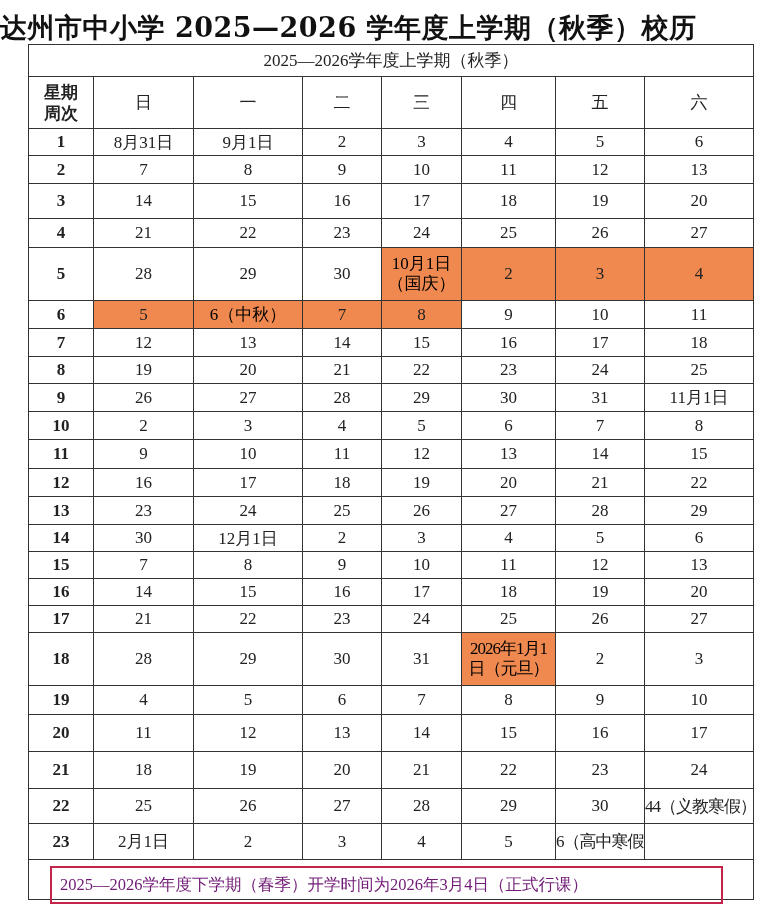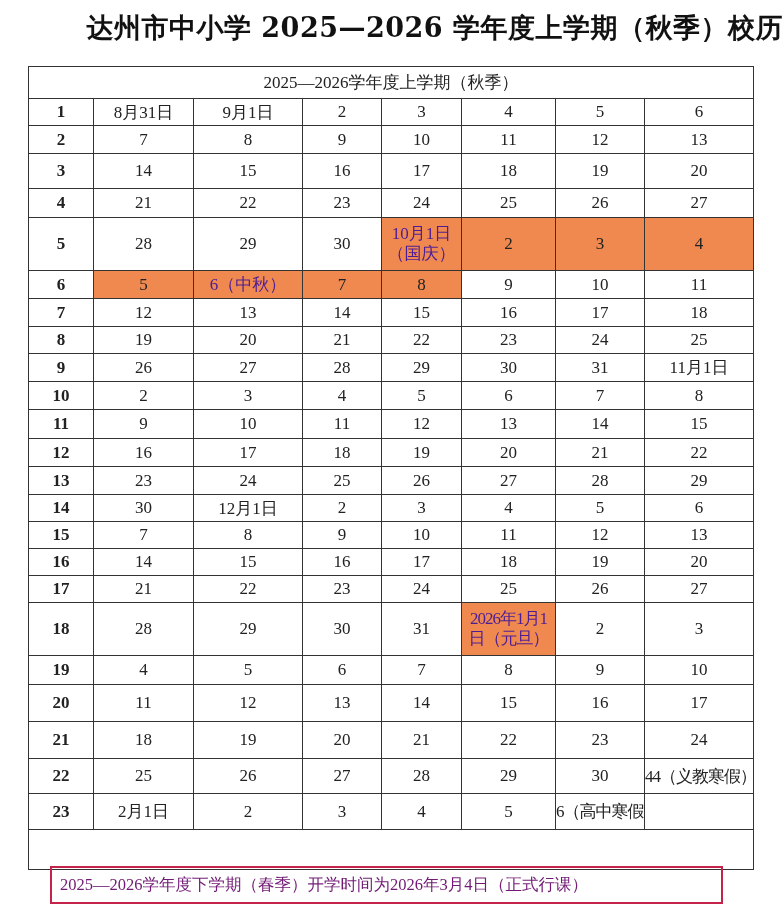--- a/index.html
+++ b/index.html
@@ -1,31 +1,31 @@
 <!DOCTYPE html>
 <html><head>
 <meta charset="utf-8">
 <style>
   html, body { margin:0; padding:0; background:#ffffff; }
   body { width:783px; height:908px; position:relative; overflow:hidden;
          font-family:"DejaVu Serif","Liberation Serif",serif; color:#1a1a1a; }
-  .page-title { position:absolute; left:0; top:10px; width:783px; text-align:right;
+  .page-title { position:absolute; left:0; top:10px; width:783px; text-align:left;
     font-size:27px; font-weight:bold; letter-spacing:0.5px; color:#111; white-space:nowrap; }
-  table.cal { position:absolute; left:28px; top:66px; border-collapse:collapse;
+  table.cal { position:absolute; left:28px; top:44px; border-collapse:collapse;
     table-layout:fixed; width:725px; }
   table.cal td { border:1.5px solid #333; text-align:center; vertical-align:middle;
     padding:0; font-size:17px; color:#222; overflow:hidden; white-space:nowrap;
     font-family:"Liberation Serif","DejaVu Serif",serif; }
   td.semester-title { font-size:20px; height:30px; }
   td.hdr { font-size:19px; height:50px; }
   td.hdr-corner { font-size:17px; line-height:21px; font-weight:bold; }
   td.week { font-weight:bold; font-size:18px; }
   td.bold { font-weight:normal; }
   td.hl { background:#f0894f; color:#5a2a10; }
-  td.hl.bold { color:#4c1d95; }
+  td.hl.bold { color:#000000; }
   td.small { font-size:14px; line-height:20px; }
   td.tight { font-size:15px; letter-spacing:-1px; }
   td.footer { height:38px; text-align:left; font-size:16.5px; }
   .footer-box { position:absolute; left:50px; top:866px; width:673px; height:38px;
     border:2px solid #c4234a; box-sizing:border-box; }
   .footer-text { position:absolute; left:60px; top:874px; font-size:16.5px;
     font-family:"Liberation Serif","DejaVu Serif",serif; color:#701a75; white-space:nowrap; }
 </style>
 </head>
 <body>
@@ -40,20 +40,33 @@
       <col style="width:79px">
     <col style="width:80px">
       <col style="width:94px">
       <col style="width:89px">
       <col style="width:109px">
   </colgroup>
   <tbody>
       <tr style="height:32px">
     <td class="semester-title" colspan="8">2025—2026学年度上学期（秋季）</td>
   </tr>
+  <tr style="height:52px">
+    <td class="hdr hdr-corner">
+      <div>星期</div>
+      <div>周次</div>
+    </td>
+    <td class="hdr">日</td>
+    <td class="hdr">一</td>
+    <td class="hdr">二</td>
+    <td class="hdr">三</td>
+    <td class="hdr">四</td>
+    <td class="hdr">五</td>
+    <td class="hdr">六</td>
+  </tr>
 
   <tr style="height:27px">
     <td class="week">1</td>
     <td class="bold">8月31日</td>
     <td>9月1日</td>
     <td>2</td>
     <td>3</td>
     <td>4</td>
     <td>5</td>
     <td>6</td>

